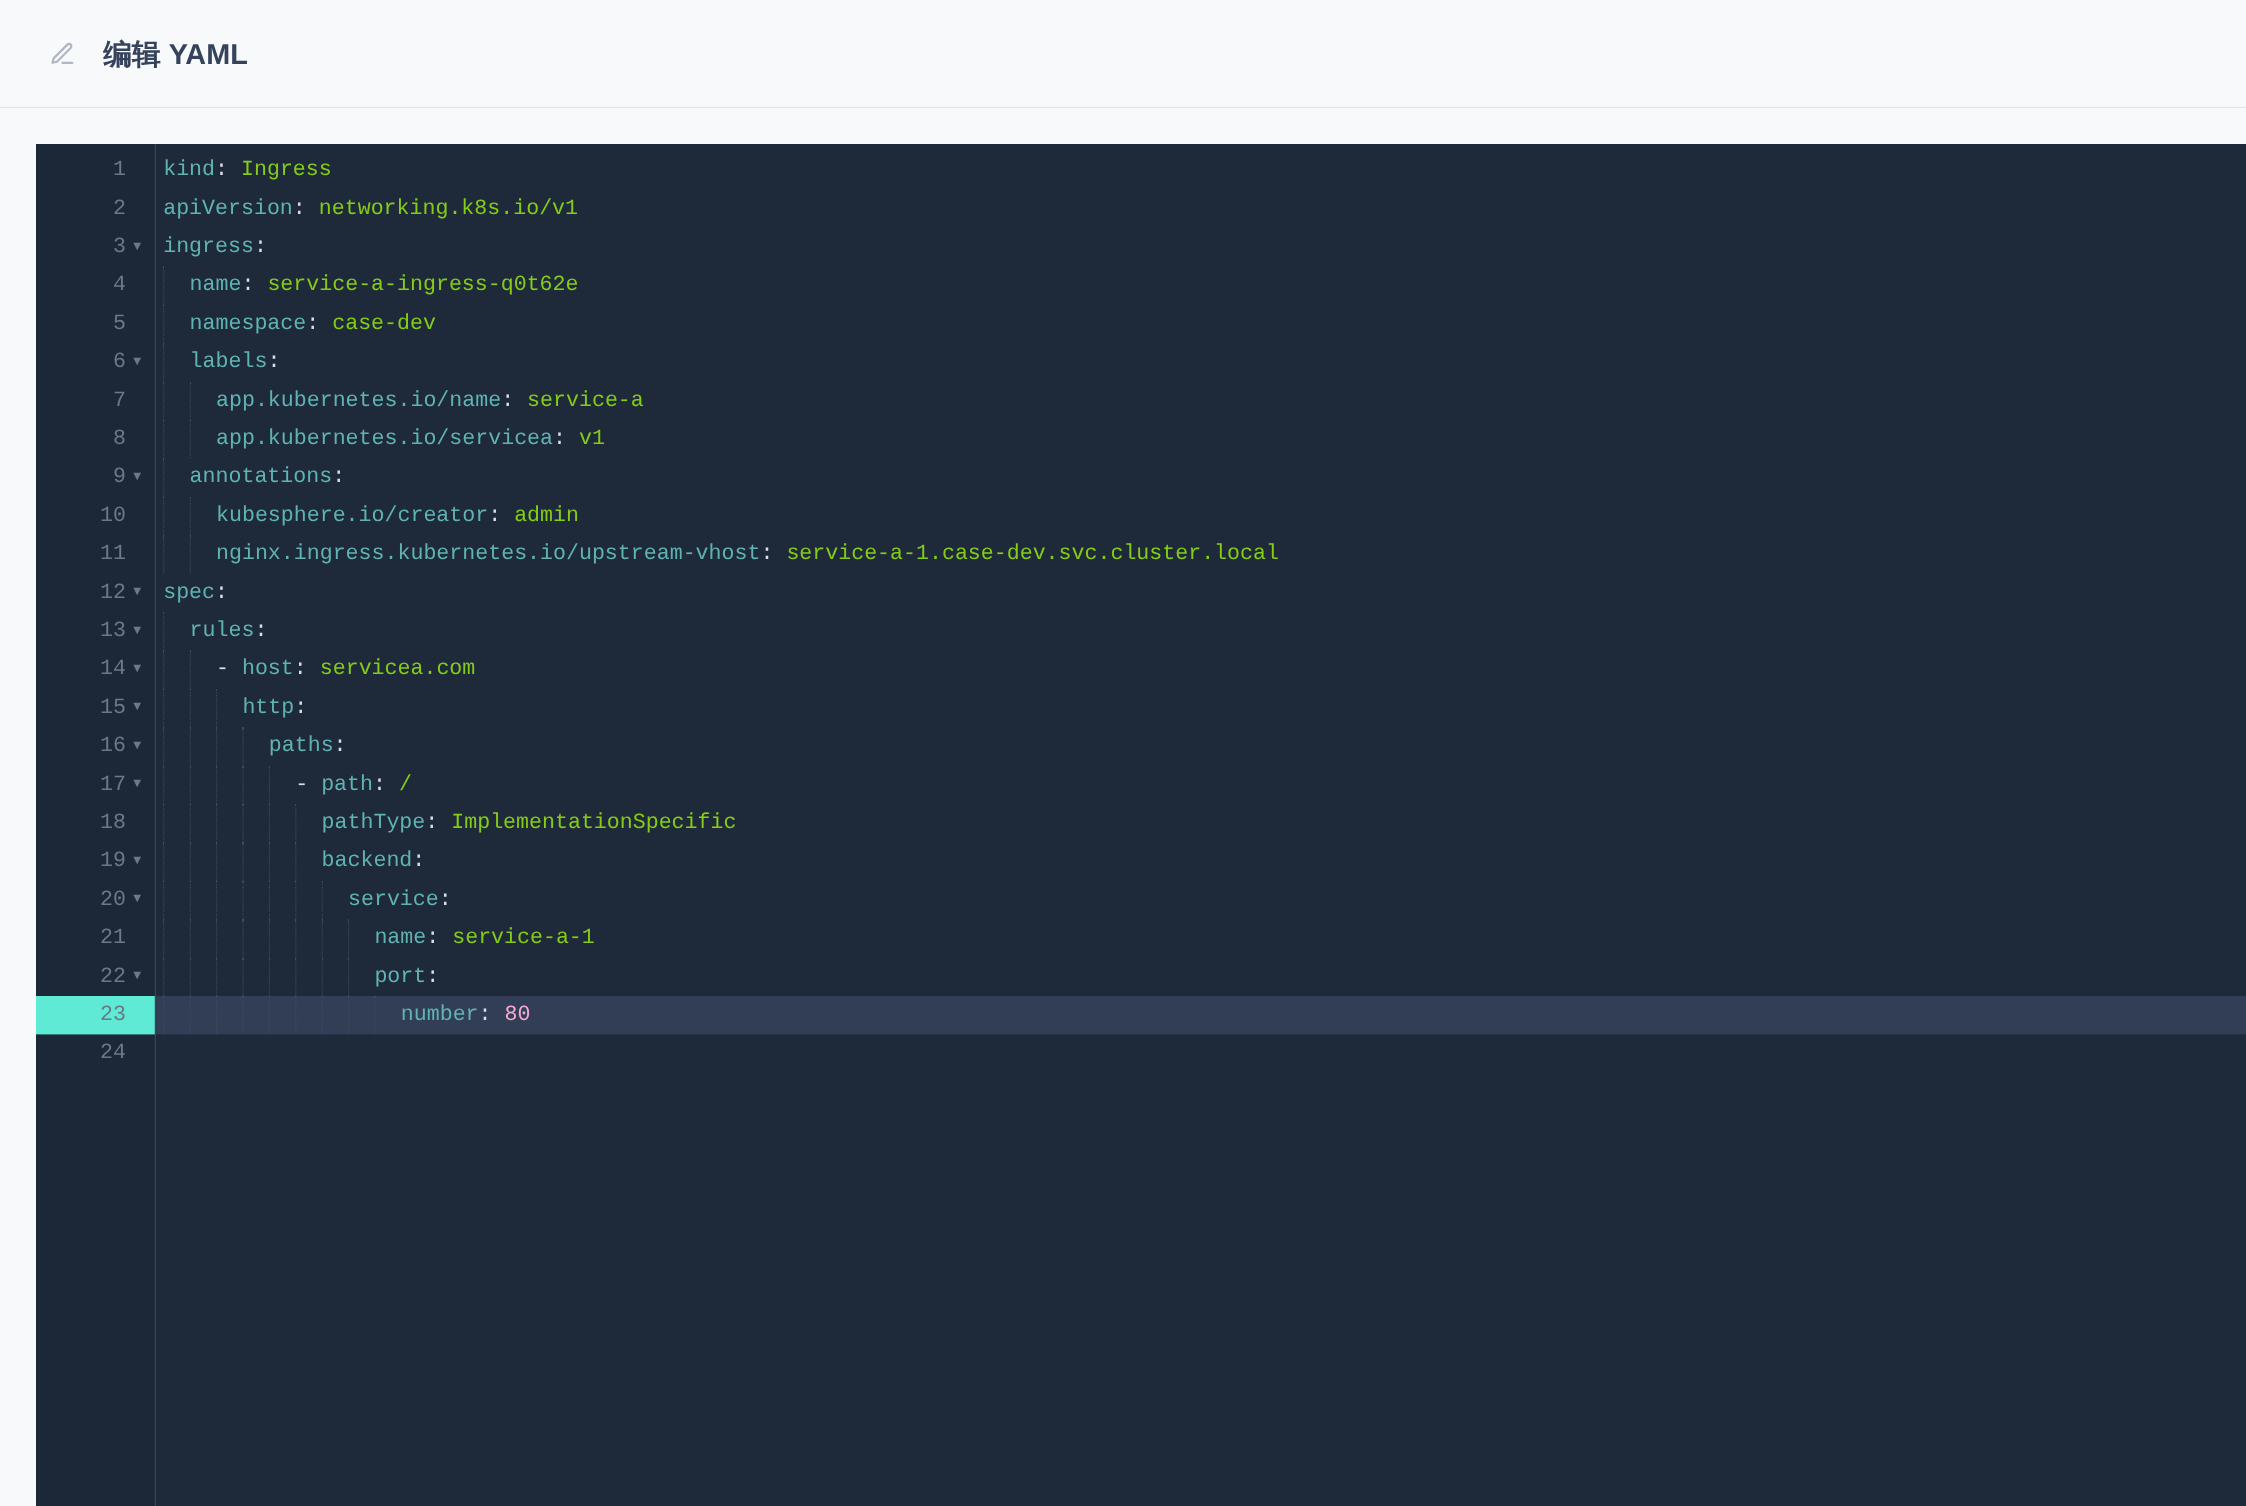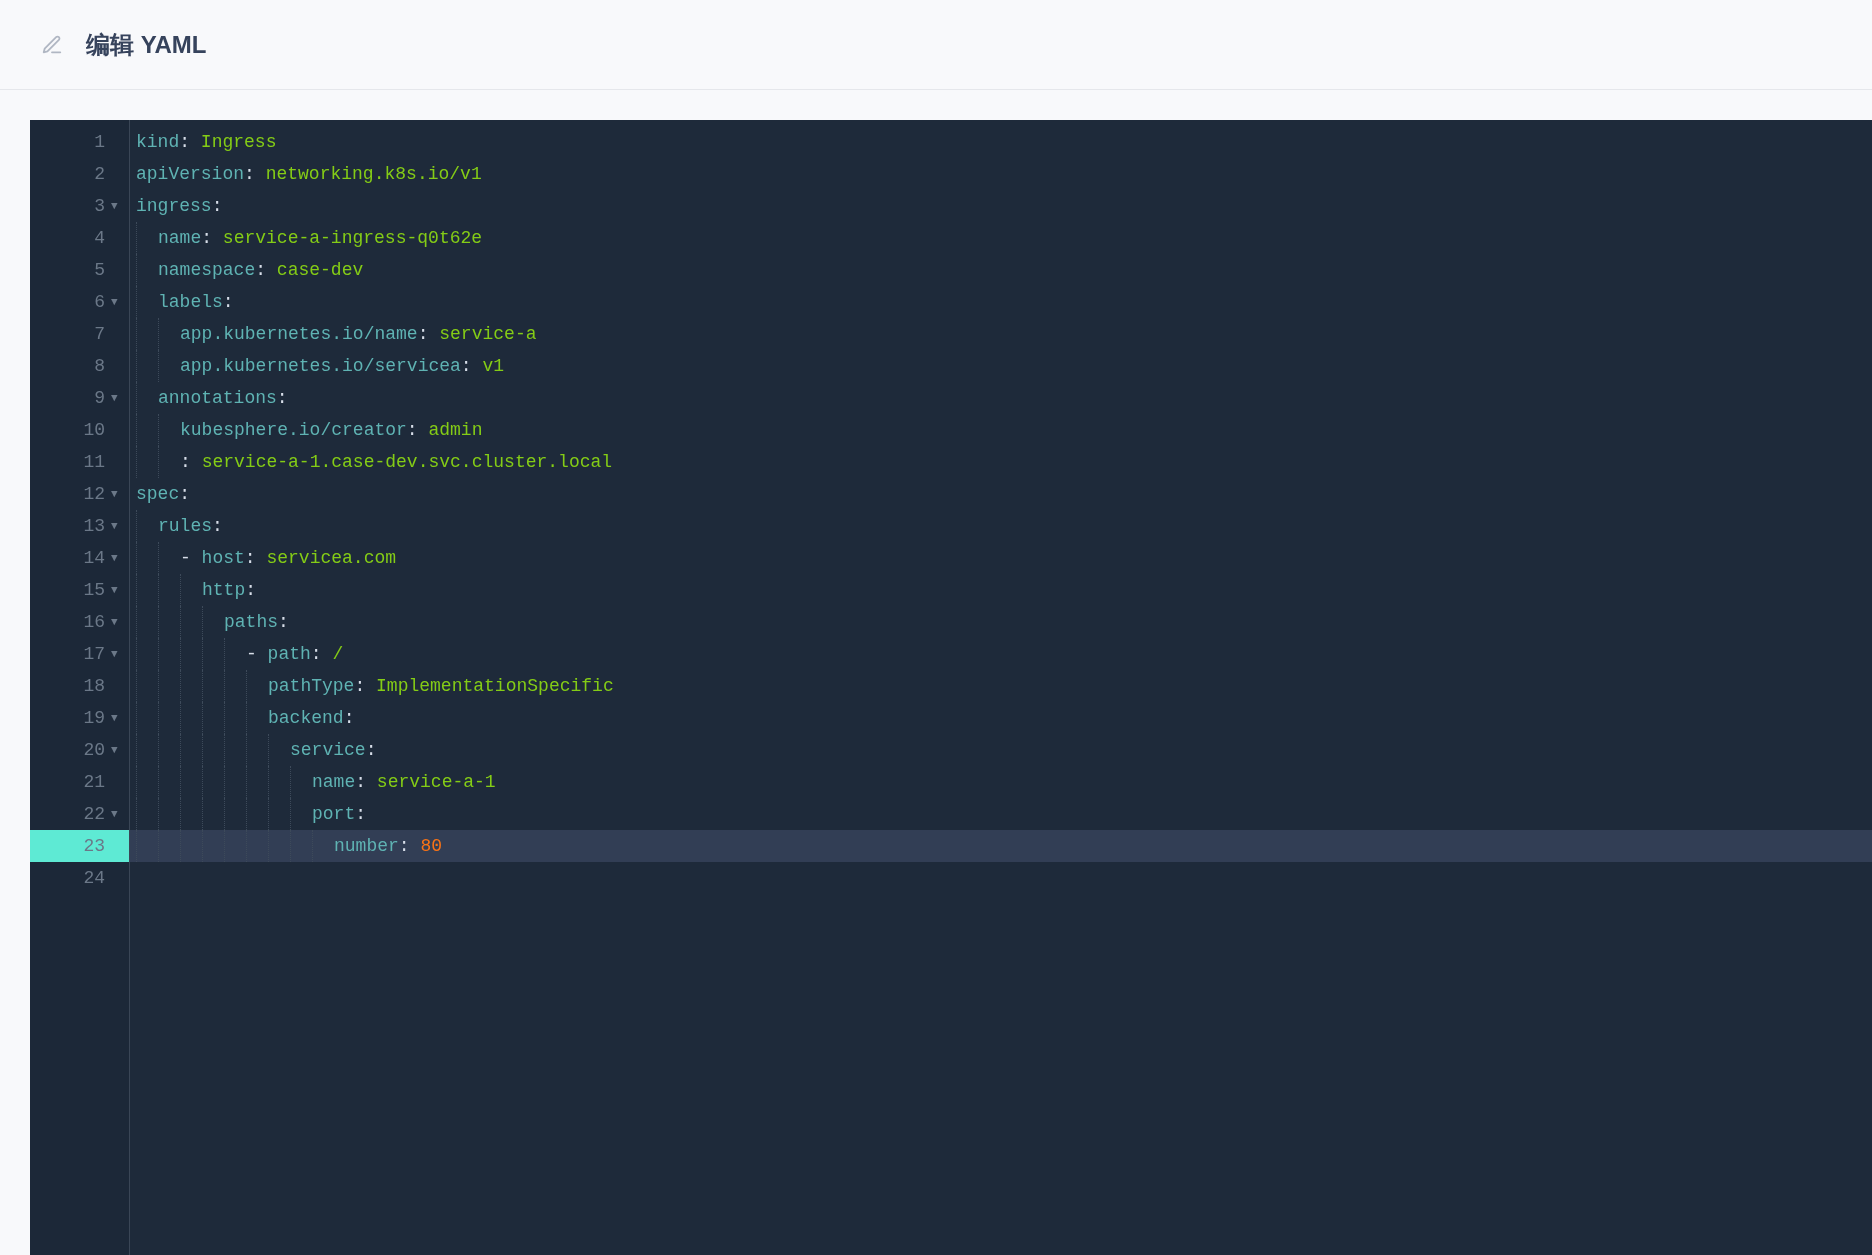--- a/index.html
+++ b/index.html
@@ -99,21 +99,21 @@
       pointer-events: none;
     }
     .ig {
       width: 22px;
       height: 100%;
       border-left: 1px dotted #3d4a5a;
     }
     .tok-key { color: #5fb3b3; text-align: center; }
     .tok-punc { color: #d8dee9; }
     .tok-val { color: #84cc16; }
-    .tok-num { color: #f97316; }
+    .tok-num { color: #f9a8d4; }
     .indent { display:inline-block; }
   </style>
 </head>
 <body>
 
 <div class="header">
   <span class="pencil-icon">
     <svg width="22" height="22" viewBox="0 0 24 24" fill="none" stroke="currentColor" stroke-width="2" stroke-linecap="round" stroke-linejoin="round">
       <path d="M12 20h9"></path>
       <path d="M16.5 3.5a2.121 2.121 0 013 3L7 19l-4 1 1-4L16.5 3.5z"></path>
@@ -226,21 +226,21 @@
         <div class="code-row"><span class="indent" style="width: 0px;"></span><span class="tok-key">kind</span><span class="tok-punc">:</span><span> </span><span class="tok-val">Ingress</span></div>
         <div class="code-row"><span class="indent" style="width: 0px;"></span><span class="tok-key">apiVersion</span><span class="tok-punc">:</span><span> </span><span class="tok-val">networking.k8s.io/v1</span></div>
         <div class="code-row"><span class="indent" style="width: 0px;"></span><span class="tok-key">ingress</span><span class="tok-punc">:</span></div>
         <div class="code-row"><div class="indent-guides-wrap"><div class="ig"></div></div><span class="indent" style="width: 22px;"></span><span class="tok-key">name</span><span class="tok-punc">:</span><span> </span><span class="tok-val">service-a-ingress-q0t62e</span></div>
         <div class="code-row"><div class="indent-guides-wrap"><div class="ig"></div></div><span class="indent" style="width: 22px;"></span><span class="tok-key">namespace</span><span class="tok-punc">:</span><span> </span><span class="tok-val">case-dev</span></div>
         <div class="code-row"><div class="indent-guides-wrap"><div class="ig"></div></div><span class="indent" style="width: 22px;"></span><span class="tok-key">labels</span><span class="tok-punc">:</span></div>
         <div class="code-row"><div class="indent-guides-wrap"><div class="ig"></div><div class="ig"></div></div><span class="indent" style="width: 44px;"></span><span class="tok-key">app.kubernetes.io/name</span><span class="tok-punc">:</span><span> </span><span class="tok-val">service-a</span></div>
         <div class="code-row"><div class="indent-guides-wrap"><div class="ig"></div><div class="ig"></div></div><span class="indent" style="width: 44px;"></span><span class="tok-key">app.kubernetes.io/servicea</span><span class="tok-punc">:</span><span> </span><span class="tok-val">v1</span></div>
         <div class="code-row"><div class="indent-guides-wrap"><div class="ig"></div></div><span class="indent" style="width: 22px;"></span><span class="tok-key">annotations</span><span class="tok-punc">:</span></div>
         <div class="code-row"><div class="indent-guides-wrap"><div class="ig"></div><div class="ig"></div></div><span class="indent" style="width: 44px;"></span><span class="tok-key">kubesphere.io/creator</span><span class="tok-punc">:</span><span> </span><span class="tok-val">admin</span></div>
-        <div class="code-row"><div class="indent-guides-wrap"><div class="ig"></div><div class="ig"></div></div><span class="indent" style="width: 44px;"></span><span class="tok-punc">:</span><span> </span><span class="tok-val">service-a-1.case-dev.svc.cluster.local</span></div>
+        <div class="code-row"><div class="indent-guides-wrap"><div class="ig"></div><div class="ig"></div></div><span class="indent" style="width: 44px;"></span><span class="tok-key">nginx.ingress.kubernetes.io/upstream-vhost</span><span class="tok-punc">:</span><span> </span><span class="tok-val">service-a-1.case-dev.svc.cluster.local</span></div>
         <div class="code-row"><span class="indent" style="width: 0px;"></span><span class="tok-key">spec</span><span class="tok-punc">:</span></div>
         <div class="code-row"><div class="indent-guides-wrap"><div class="ig"></div></div><span class="indent" style="width: 22px;"></span><span class="tok-key">rules</span><span class="tok-punc">:</span></div>
         <div class="code-row"><div class="indent-guides-wrap"><div class="ig"></div><div class="ig"></div></div><span class="indent" style="width: 44px;"></span><span class="tok-punc">- </span><span class="tok-key">host</span><span class="tok-punc">:</span><span> </span><span class="tok-val">servicea.com</span></div>
         <div class="code-row"><div class="indent-guides-wrap"><div class="ig"></div><div class="ig"></div><div class="ig"></div></div><span class="indent" style="width: 66px;"></span><span class="tok-key">http</span><span class="tok-punc">:</span></div>
         <div class="code-row"><div class="indent-guides-wrap"><div class="ig"></div><div class="ig"></div><div class="ig"></div><div class="ig"></div></div><span class="indent" style="width: 88px;"></span><span class="tok-key">paths</span><span class="tok-punc">:</span></div>
         <div class="code-row"><div class="indent-guides-wrap"><div class="ig"></div><div class="ig"></div><div class="ig"></div><div class="ig"></div><div class="ig"></div></div><span class="indent" style="width: 110px;"></span><span class="tok-punc">- </span><span class="tok-key">path</span><span class="tok-punc">:</span><span> </span><span class="tok-val">/</span></div>
         <div class="code-row"><div class="indent-guides-wrap"><div class="ig"></div><div class="ig"></div><div class="ig"></div><div class="ig"></div><div class="ig"></div><div class="ig"></div></div><span class="indent" style="width: 132px;"></span><span class="tok-key">pathType</span><span class="tok-punc">:</span><span> </span><span class="tok-val">ImplementationSpecific</span></div>
         <div class="code-row"><div class="indent-guides-wrap"><div class="ig"></div><div class="ig"></div><div class="ig"></div><div class="ig"></div><div class="ig"></div><div class="ig"></div></div><span class="indent" style="width: 132px;"></span><span class="tok-key">backend</span><span class="tok-punc">:</span></div>
         <div class="code-row"><div class="indent-guides-wrap"><div class="ig"></div><div class="ig"></div><div class="ig"></div><div class="ig"></div><div class="ig"></div><div class="ig"></div><div class="ig"></div></div><span class="indent" style="width: 154px;"></span><span class="tok-key">service</span><span class="tok-punc">:</span></div>
         <div class="code-row"><div class="indent-guides-wrap"><div class="ig"></div><div class="ig"></div><div class="ig"></div><div class="ig"></div><div class="ig"></div><div class="ig"></div><div class="ig"></div><div class="ig"></div></div><span class="indent" style="width: 176px;"></span><span class="tok-key">name</span><span class="tok-punc">:</span><span> </span><span class="tok-val">service-a-1</span></div>

